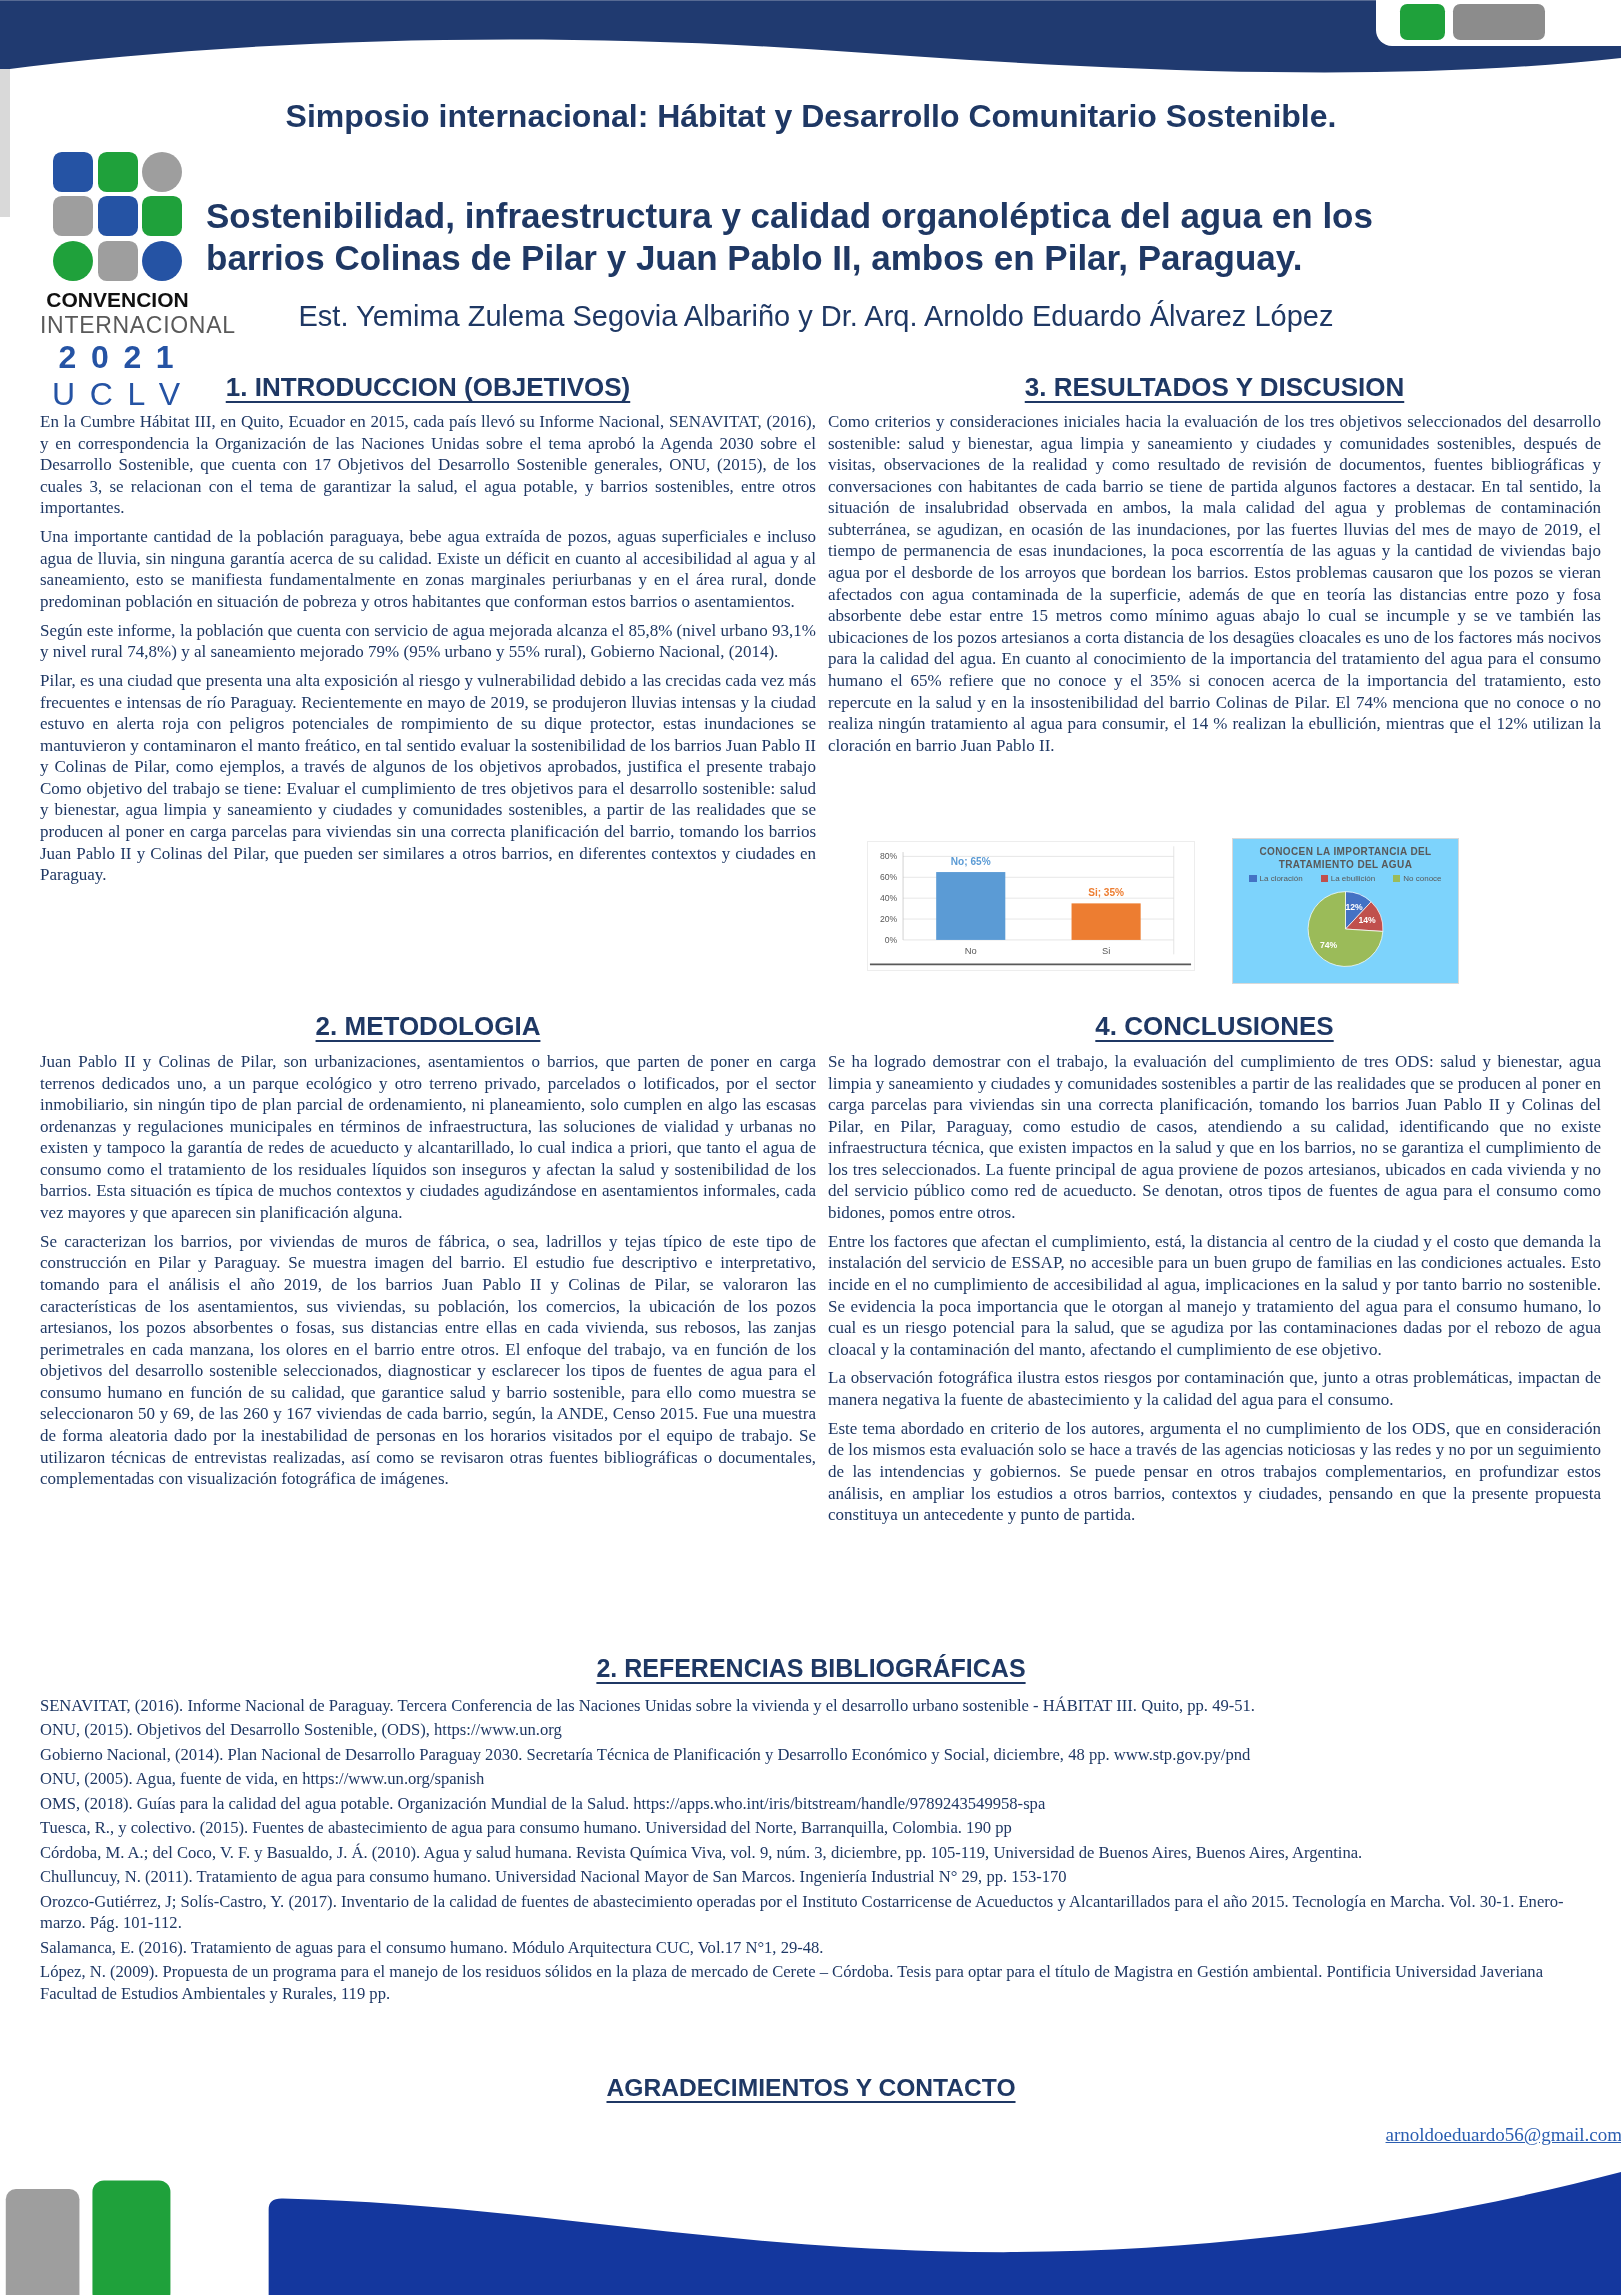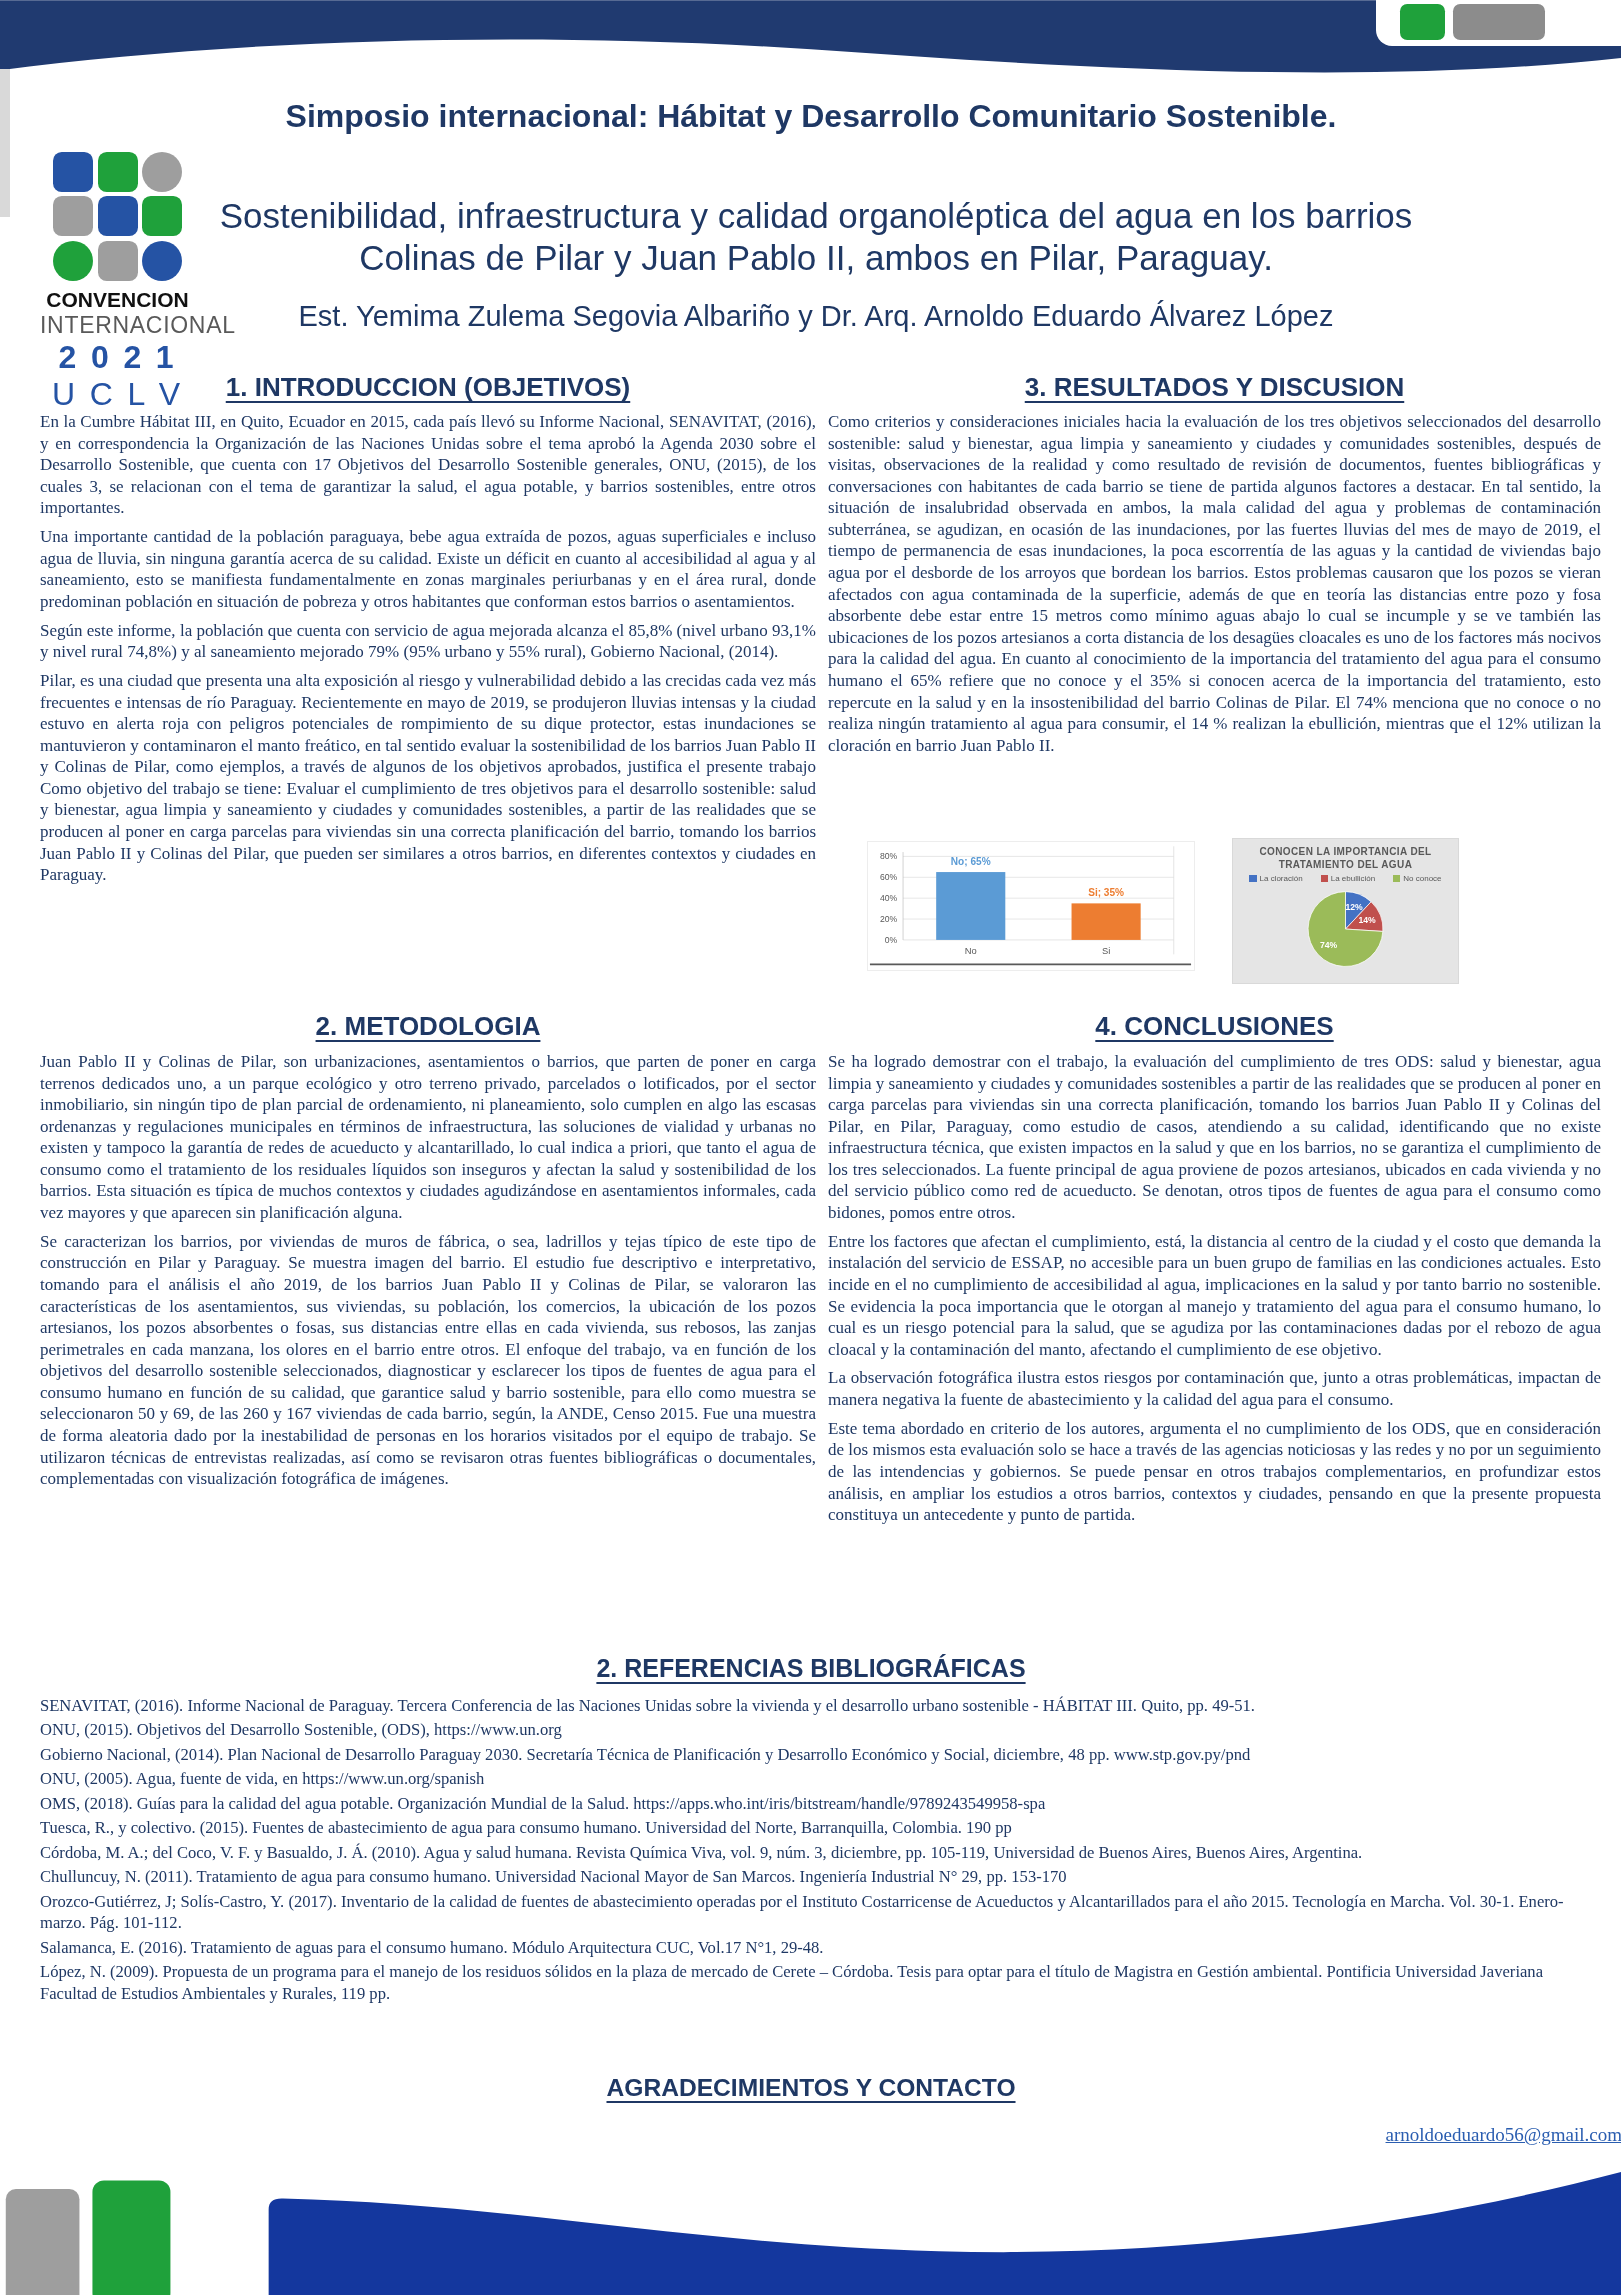--- a/index.html
+++ b/index.html
@@ -6,22 +6,22 @@
   .poster{position:relative;width:1622px;height:2295px;background:#ffffff;overflow:hidden;
           font-family:"Liberation Serif",serif;color:#1F3864;}
   
   .hdr-svg{position:absolute;top:0;left:0;}
   .corner-notch{position:absolute;top:0;left:1376px;width:246px;height:46px;background:#ffffff;
                 border-radius:0 0 0 16px;}
   .corner-sq{position:absolute;top:4.3px;height:36px;border-radius:7.2px;}
   .left-strip{position:absolute;top:69px;left:0;width:10px;height:148px;background:#d9d9d9;}
   .conf-title{position:absolute;top:98px;left:0;width:1622px;text-align:center;
               font-family:"Liberation Sans",sans-serif;font-weight:bold;font-size:32px;color:#1F3864;}
-  .poster-title{position:absolute;top:195px;left:206px;width:1220px;text-align:center;
-                font-family:"Liberation Sans",sans-serif;font-weight:normal;font-size:35px;
+  .poster-title{position:absolute;top:195px;left:206px;width:1220px;text-align:left;
+                font-family:"Liberation Sans",sans-serif;font-weight:bold;font-size:35px;
                 line-height:1.2;color:#1F3864;}
   .authors{position:absolute;top:300px;left:206px;width:1220px;text-align:center;
            font-family:"Liberation Sans",sans-serif;font-size:29px;color:#1F3864;}
   
   .logo{position:absolute;top:152px;left:40px;width:155px;text-align:center;}
   .logo-grid{display:grid;grid-template-columns:repeat(3,40px);grid-gap:4.3px;justify-content:center;}
   .logo-grid .cell{width:40px;height:40px;}
   .logo-grid .square{border-radius:8.7px;}
   .logo-grid .circle{border-radius:50%;}
   .logo-l1{font-family:"Liberation Sans",sans-serif;font-weight:bold;font-size:21px;color:#111;margin-top:7.2px;}
@@ -33,21 +33,21 @@
   .col-left{left:40px;width:776px;}
   .col-right{left:828px;width:773px;}
   .sec-head{position:absolute;left:0;width:100%;text-align:center;
             font-family:"Liberation Sans",sans-serif;font-weight:bold;font-size:26px;color:#1F3864;
             text-decoration:underline;text-decoration-thickness:2.2px;text-underline-offset:5px;}
   .paras{position:absolute;left:0;width:100%;}
   .paras p{margin:0 0 7.2px 0;font-size:17px;line-height:1.27;text-align:justify;color:#1F3864;}
   
   .bar-box{position:absolute;left:39px;top:469px;width:326px;height:128px;background:#fff;
            border:0.7px solid #ededed;}
-  .pie-box{position:absolute;left:404px;top:466px;width:227px;height:146px;background:#e5e5e5;
+  .pie-box{position:absolute;left:404px;top:466px;width:227px;height:146px;background:#7dd3fc;
            border:0.7px solid #d9d9d9;box-sizing:border-box;text-align:center;}
   .pie-title{font-family:"Liberation Sans",sans-serif;font-weight:bold;font-size:10px;color:#595959;
              letter-spacing:0.4px;margin:7.2px 13px 2.9px 13px;line-height:1.25;}
   .pie-legend{display:flex;justify-content:center;gap:18px;margin:1.4px 0 0 0;}
   .pie-legend .li{display:flex;align-items:center;gap:2.9px;font-family:"Liberation Sans",sans-serif;
                   font-size:8px;color:#595959;}
   .pie-legend .sw{width:7.2px;height:7.2px;display:inline-block;}
   
   .refs-head{position:absolute;top:1654px;left:0;width:1622px;text-align:center;
              font-family:"Liberation Sans",sans-serif;font-weight:bold;font-size:25px;color:#1F3864;

